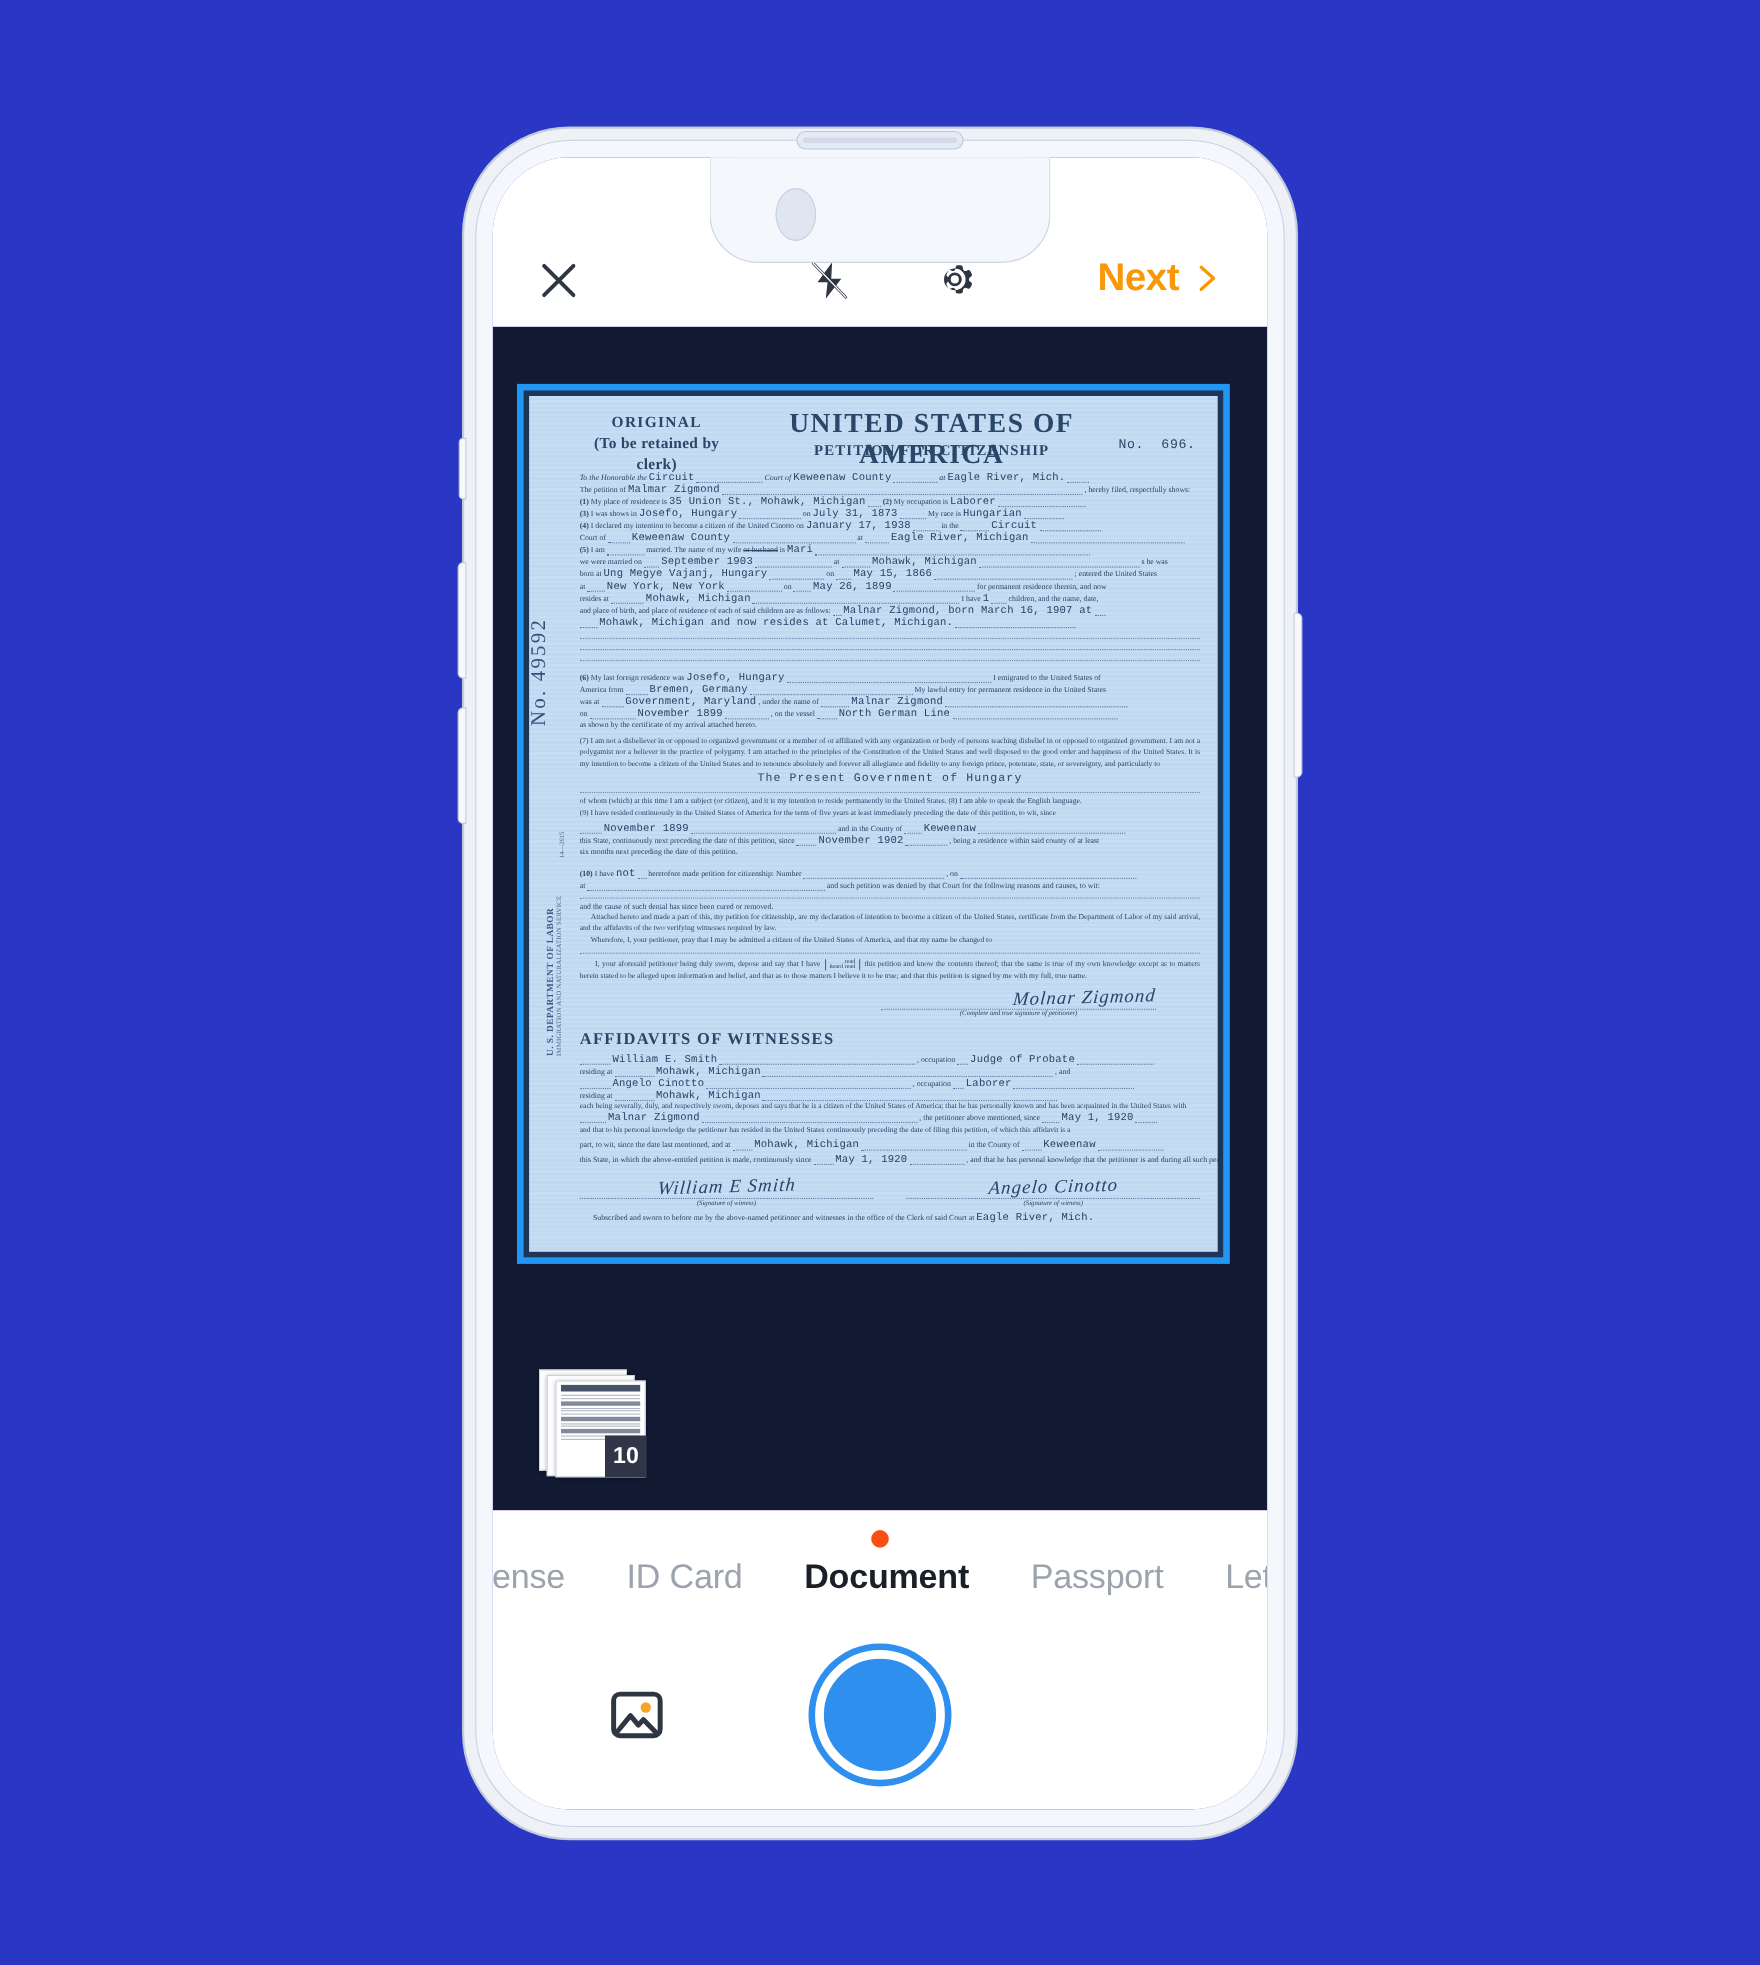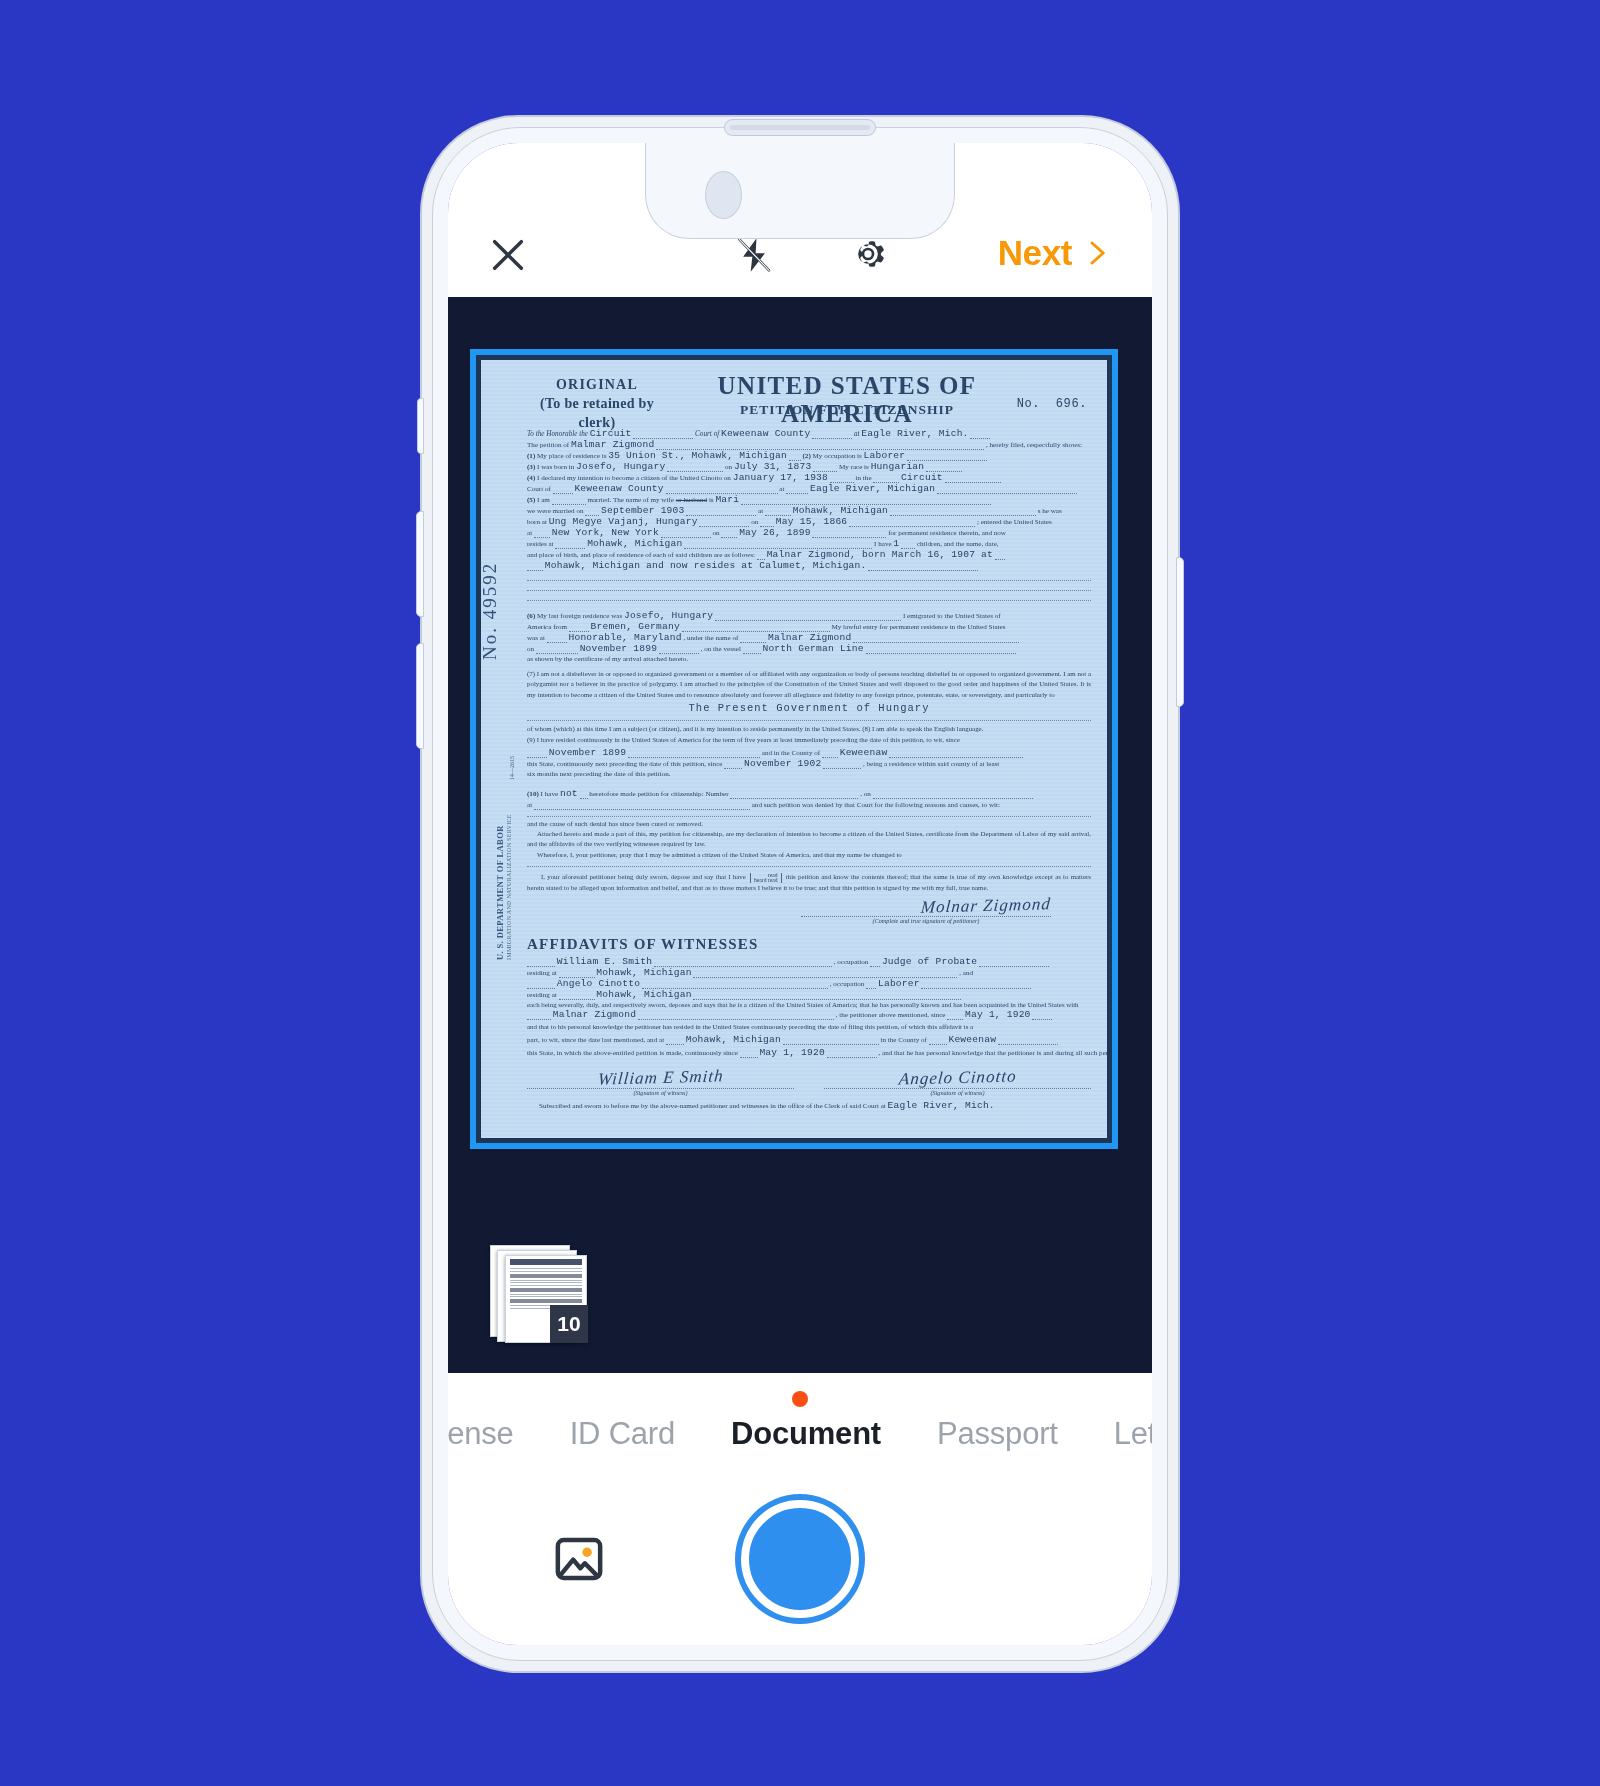--- a/index.html
+++ b/index.html
@@ -463,21 +463,21 @@
               <span class="fill">35 Union St., Mohawk, Michigan</span>
               <span class="dots" style="width:12px"></span>
               <span class="num">(2)</span>
               <span class="lbl">My occupation is</span>
               <span class="fill">Laborer</span>
               <span class="dots" style="width:80px"></span>
             </div>
 
             <div class="ln">
               <span class="num">(3)</span>
-              <span class="lbl">I was born in</span>
+              <span class="lbl">I was shows in</span>
               <span class="fill">Josefo, Hungary</span>
               <span class="dots" style="width:56px"></span>
               <span class="lbl">on</span>
               <span class="fill">July 31, 1873</span>
               <span class="dots" style="width:24px"></span>
               <span class="lbl">My race is</span>
               <span class="fill">Hungarian</span>
               <span class="dots" style="width:36px"></span>
             </div>
 
@@ -589,21 +589,21 @@
               <span class="lbl">America from</span>
               <span class="dots" style="width:20px"></span>
               <span class="fill">Bremen, Germany</span>
               <span class="dots" style="width:148px"></span>
               <span class="lbl">My lawful entry for permanent residence in the United States</span>
             </div>
 
             <div class="ln">
               <span class="lbl">was at</span>
               <span class="dots" style="width:20px"></span>
-              <span class="fill">Honorable, Maryland</span>
+              <span class="fill">Government, Maryland</span>
               <span class="lbl">, under the name of</span>
               <span class="dots" style="width:26px"></span>
               <span class="fill">Malnar Zigmond</span>
               <span class="dots" style="width:166px"></span>
             </div>
 
             <div class="ln">
               <span class="lbl">on</span>
               <span class="dots" style="width:42px"></span>
               <span class="fill">November 1899</span>

